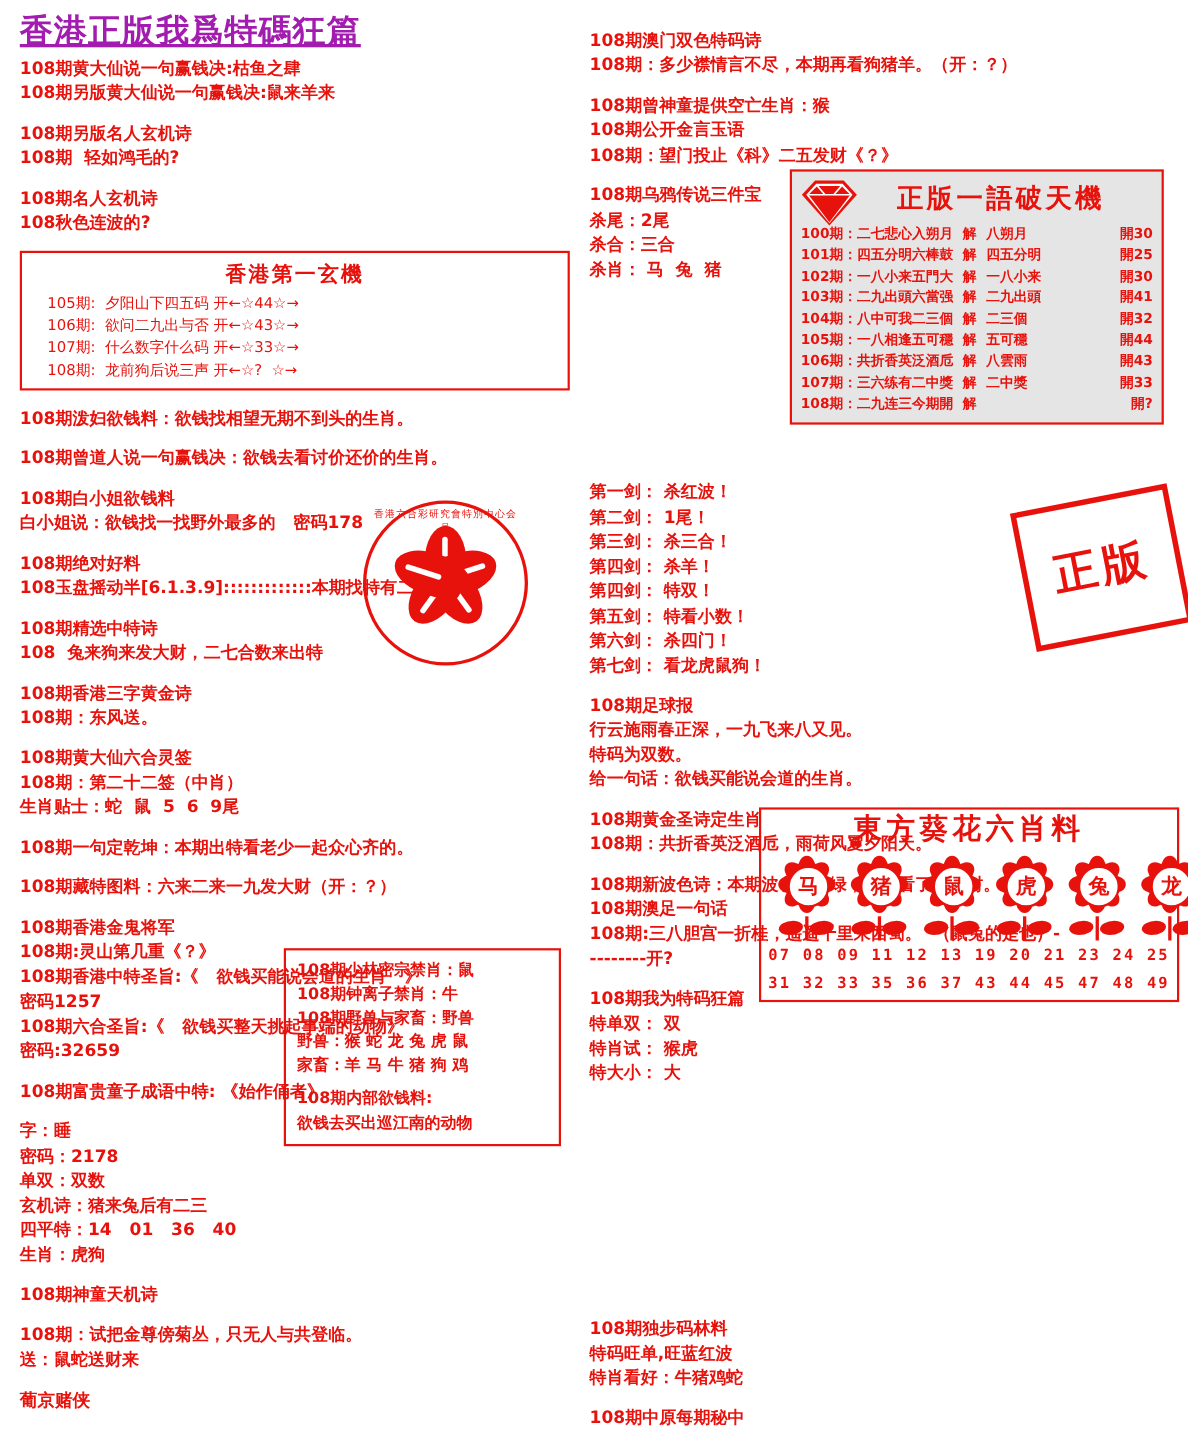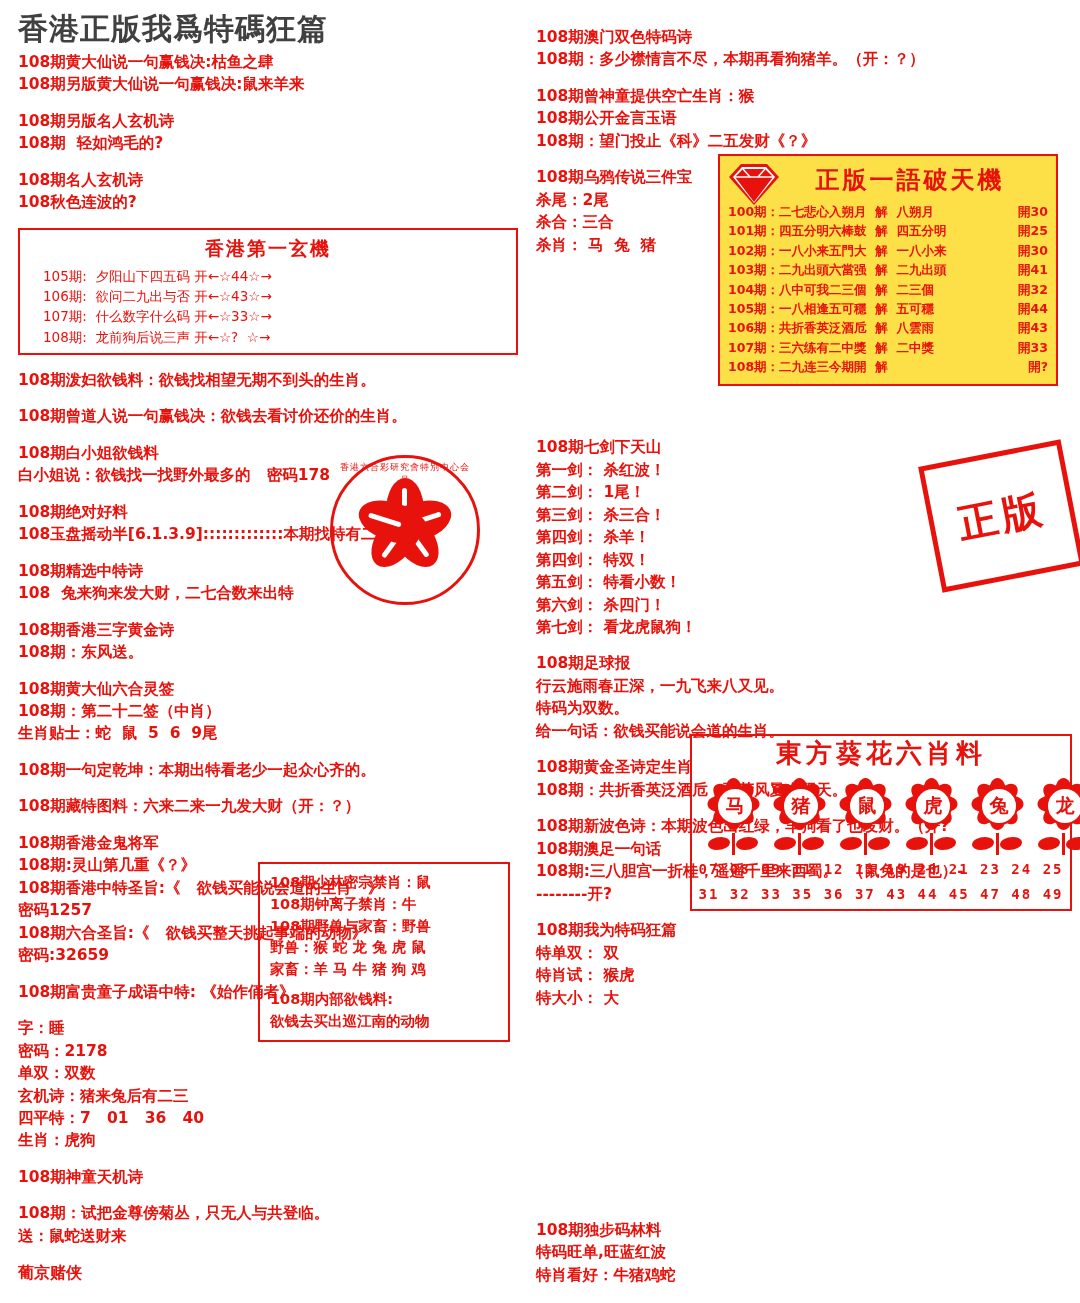--- a/index.html
+++ b/index.html
@@ -1,36 +1,36 @@
 <!DOCTYPE html>
 <html><head>
 <meta charset="utf-8">
 <style>
   html,body{margin:0;padding:0;background:#ffffff;}
   body{width:1080px;height:1303px;font-family:"DejaVu Sans","Liberation Sans",sans-serif;color:#e8120d;}
   .page{position:relative;width:1080px;height:1303px;overflow:hidden;}
   .col{position:absolute;top:0;}
   .colL{left:18px;width:500px;}
   .colR{left:536px;width:530px;}
-  .title{font-size:30px;font-weight:bold;letter-spacing:1px;line-height:1.1;margin:12px 0 6px 0;color:#404040;}
+  .title{font-size:30px;font-weight:bold;letter-spacing:1px;line-height:1.1;margin:12px 0 6px 0;color:#a21caf;text-decoration:underline;}
   .blk{margin:0 0 14px 0;font-size:15.5px;line-height:1.45;font-weight:bold;}
   .blk div{white-space:pre-wrap;}
   .tight{margin-bottom:10px;}
   .box{border:2px solid #e8120d;padding:6px 23px;margin:6px 0 14px 0;}
   .box .bt{text-align:center;font-size:19px;font-weight:bold;letter-spacing:2px;margin-bottom:4px;}
   .box .row{font-size:13.5px;line-height:1.5;white-space:pre;}
   .emblem{position:absolute;left:330px;top:455px;width:150px;height:150px;}
   .emblem .ring{position:absolute;inset:0;border:3px solid #e8120d;border-radius:50%;}
   .emblem .arc{position:absolute;left:8px;top:6px;width:134px;font-size:9px;letter-spacing:1px;text-align:center;color:#e8120d;}
   .petals{position:absolute;left:50%;top:50%;width:0;height:0;}
   .petal{position:absolute;width:38px;height:56px;background:#e8120d;border-radius:60% 60% 40% 40%/70% 70% 30% 30%;transform-origin:50% 100%;left:-19px;top:-60px;}
   .petal i{position:absolute;left:16px;top:10px;width:5px;height:34px;background:#fff;border-radius:3px;display:block;}
   .stamp{position:absolute;right:6px;top:452px;width:135px;height:118px;border:5px solid #e8120d;transform:rotate(-11deg);display:flex;align-items:center;justify-content:center;}
   .stamp span{font-size:40px;font-weight:bold;letter-spacing:4px;line-height:1;}
-  .rbox{border:2px solid #e8120d;margin:6px 0 12px 0;padding:6px 8px 8px 8px;position:relative;background:#fde047;}
+  .rbox{border:2px solid #e8120d;margin:6px 0 12px 0;padding:6px 8px 8px 8px;position:relative;background:#e5e5e5;}
   .rbox .hd{font-size:24px;font-weight:bold;letter-spacing:3px;text-align:center;margin:2px 0 6px 44px;}
   .gem{position:absolute;left:8px;top:6px;width:52px;height:44px;}
   .gem svg{width:52px;height:44px;}
   .rrow{font-size:12.5px;line-height:1.55;white-space:pre;display:flex;justify-content:space-between;}
   .rrow b{font-weight:bold;text-align:right;}
   .flowerbox{border:2px solid #e8120d;margin:8px 0 10px 0;padding:0 6px 4px 6px;}
   .fb-title{text-align:center;font-size:26px;font-weight:bold;letter-spacing:4px;margin-bottom:4px;}
   .fb-row{display:flex;justify-content:space-between;margin:2px 2px 0 2px;}
   .fl{width:78px;text-align:center;}
   .fl .head{position:relative;width:66px;height:58px;margin:0 auto;}
@@ -119,21 +119,21 @@
       <div>密码:32659</div>
     </div>
     <div class="blk">
       <div>108期富贵童子成语中特: 《始作俑者》</div>
     </div>
     <div class="blk">
       <div>字：睡</div>
       <div>密码：2178</div>
       <div>单双：双数</div>
       <div>玄机诗：猪来兔后有二三</div>
-      <div>四平特：7   01   36   40</div>
+      <div>四平特：14   01   36   40</div>
       <div>生肖：虎狗</div>
     </div>
     <div class="blk">
       <div>108期神童天机诗</div>
     </div>
     <div class="blk">
       <div>108期：试把金尊傍菊丛，只无人与共登临。</div>
       <div>送：鼠蛇送财来</div>
     </div>
 
@@ -192,21 +192,20 @@
     <div class="blk tight">
       <div>108期乌鸦传说三件宝</div>
       <div>杀尾：2尾</div>
       <div>杀合：三合</div>
       <div>杀肖： 马  兔  猪</div>
     </div>
 
     <div style="height:170px;"></div>
 
     <div class="blk">
-      <div>108期七剑下天山</div>
       <div>第一剑： 杀红波！</div>
       <div>第二剑： 1尾！</div>
       <div>第三剑： 杀三合！</div>
       <div>第四剑： 杀羊！</div>
       <div>第四剑： 特双！</div>
       <div>第五剑： 特看小数！</div>
       <div>第六剑： 杀四门！</div>
       <div>第七剑： 看龙虎鼠狗！</div>
     </div>
 

